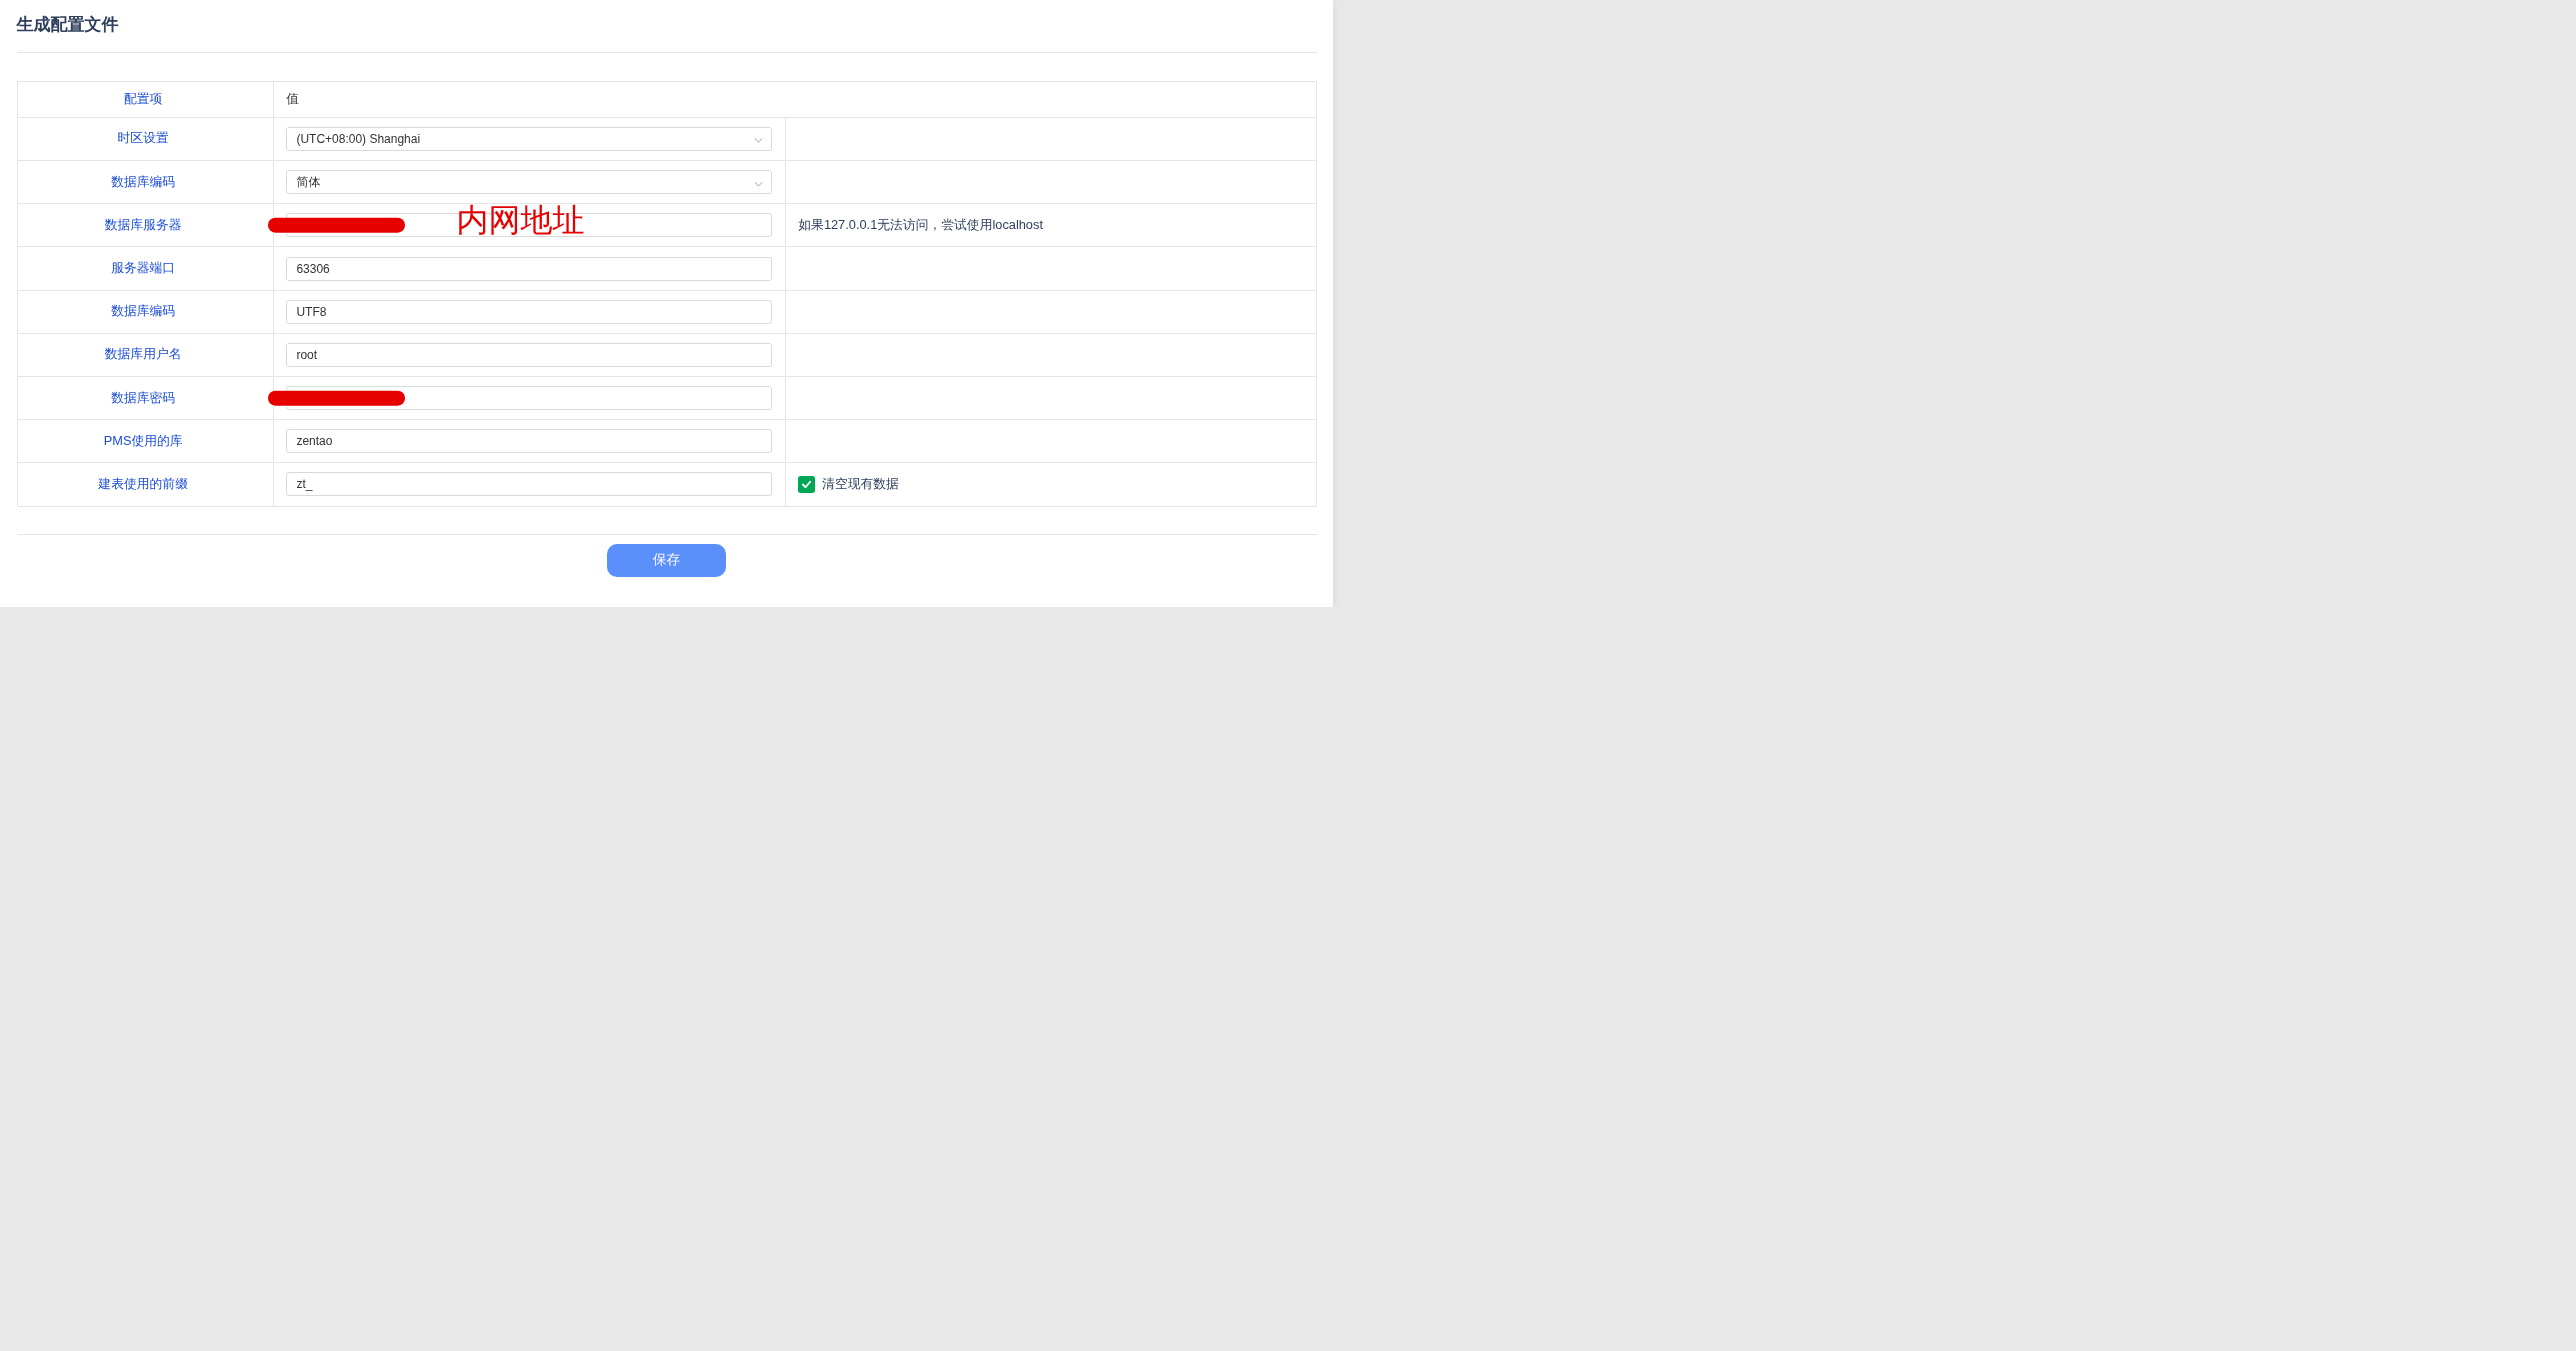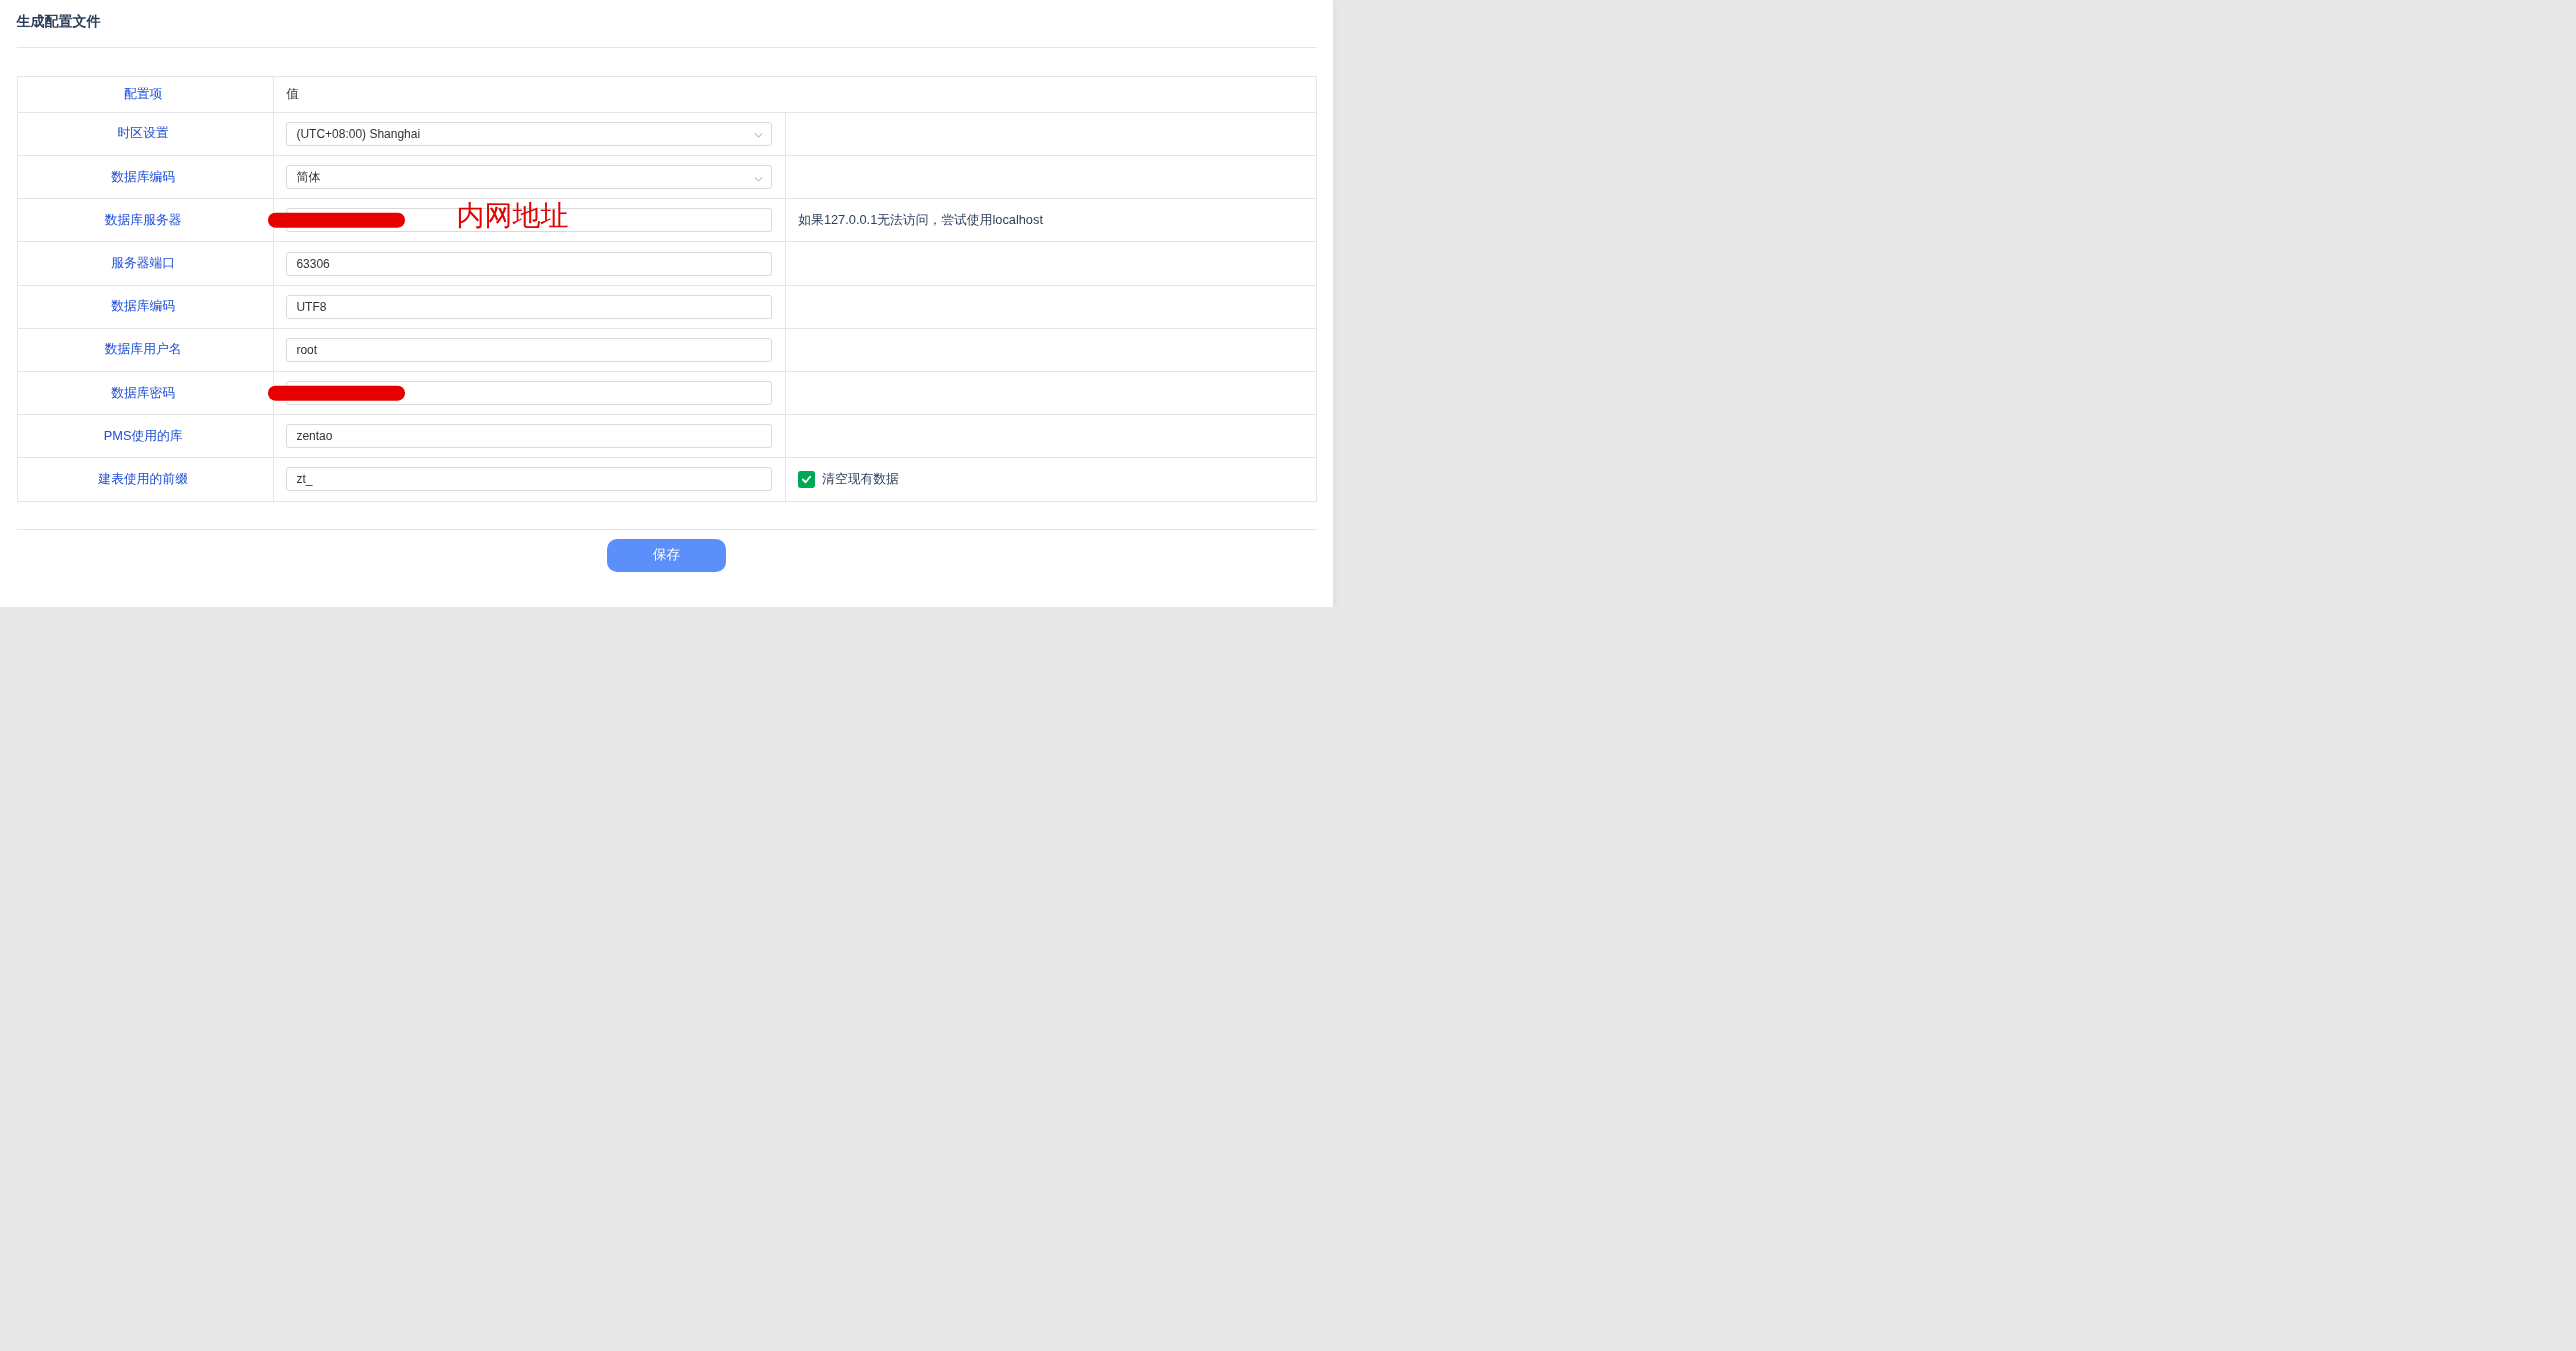--- a/index.html
+++ b/index.html
@@ -15,21 +15,21 @@
     }
     .page-wrapper {
       background: #fff;
       margin: 0;
       padding: 0 16.5px 27.4px 16.5px;
       min-height: 607px;
       box-shadow: 0 1.8px 7.3px rgba(0,0,0,0.08);
       max-width: 1333px;
     }
     .page-title {
-      font-size: 14px;
+      font-size: 17px;
       font-weight: 700;
       color: #2c3e5c;
       padding: 12.8px 0 16.5px 0;
       border-bottom: 0.9px solid #e5e5e5;
       margin-bottom: 27.4px;
     }
     .config-table {
       width: 100%;
       border-collapse: collapse;
       border: 0.9px solid #e5e5e5;
@@ -118,21 +118,21 @@
     .redacted-db {
       left: -5.5px;
       width: 137px;
     }
     .annotation-text {
       position: absolute;
       left: 183px;
       top: 50%;
       transform: translateY(-60%);
       color: #e60000;
-      font-size: 28px;
+      font-size: 32px;
       font-weight: 400;
       white-space: nowrap;
       z-index: 3;
     }
     .checkbox-wrap {
       display: inline-flex;
       align-items: center;
       gap: 7.3px;
       text-align: right;
     }

